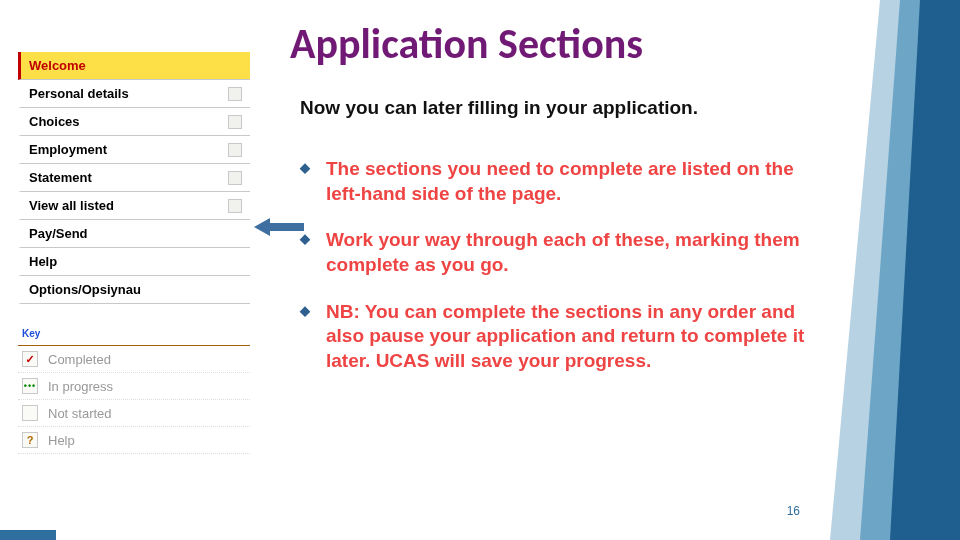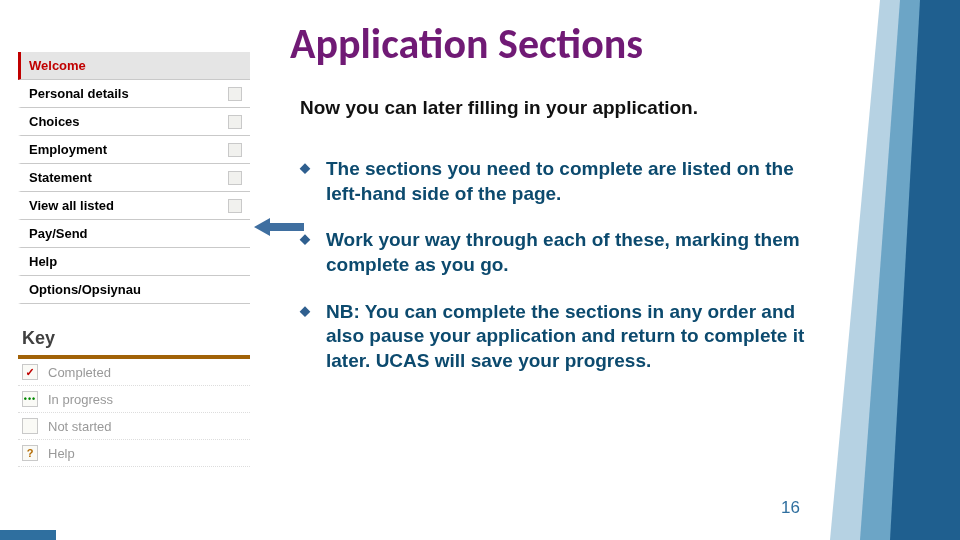--- a/index.html
+++ b/index.html
@@ -38,37 +38,37 @@
     font-size: 13px;
     padding: 6px 4px 6px 8px;
     border-bottom: 1px solid #c9c9c9;
     color: #000000;
     font-weight: 700;
     border-left: 3px solid transparent;
   }
   .nav-item.active {
     color: #c00000;
     border-left: 3px solid #c00000;
-    background: #e5e5e5;
+    background: #fde047;
   }
   .nav-item.withcheck .box {
     width: 14px; height: 14px;
     background: #f1f1ee;
     border: 1px solid #c9c9c9;
     margin-right: 4px;
   }
   .key {
     margin-top: 20px;
   }
   .key-title {
-    font-size: 18px;
-    font-weight: 700;
-    color: #404040;
+    font-size: 10px;
+    font-weight: 700;
+    color: #1d4ed8;
     padding: 4px 4px 6px 4px;
-    border-bottom: 4px solid #a16207;
+    border-bottom: 1px solid #a16207;
   }
   .key-row {
     display: flex;
     align-items: center;
     gap: 10px;
     font-size: 13px;
     color: #999;
     padding: 5px 4px;
     border-bottom: 1px dotted #ddd;
   }
@@ -107,21 +107,21 @@
     color: #111;
     margin: 0 0 38px 10px;
   }
   .bullets { list-style: none; padding: 0 0 0 10px; margin: 0; }
   .bullets li {
     position: relative;
     padding-left: 26px;
     font-size: 19px;
     font-weight: 700;
     line-height: 1.3;
-    color: #0c4a6e;
+    color: #ef4444;
     margin-bottom: 22px;
   }
   .bullets li::before {
     content: "◆";
     position: absolute;
     left: 0;
     top: 3px;
     color: #2f5f8f;
     font-size: 13px;
   }
@@ -139,21 +139,21 @@
     position: absolute;
     left: 0; bottom: 0;
     width: 56px; height: 10px;
     background: #2f6f9f;
   }
   
   .slidenum {
     position: absolute;
     right: 160px;
     bottom: 22px;
-    font-size: 17px;
+    font-size: 12px;
     color: #2f6f9f;
   }
 </style>
 </head>
 <body>
 
 <div class="side-deco">
   <svg width="200" height="540" viewBox="0 0 200 540">
     <polygon points="90,0 200,0 200,540 40,540" fill="#2f7faf" opacity="0.35"></polygon>
     <polygon points="110,0 200,0 200,540 70,540" fill="#2f7faf" opacity="0.55"></polygon>

